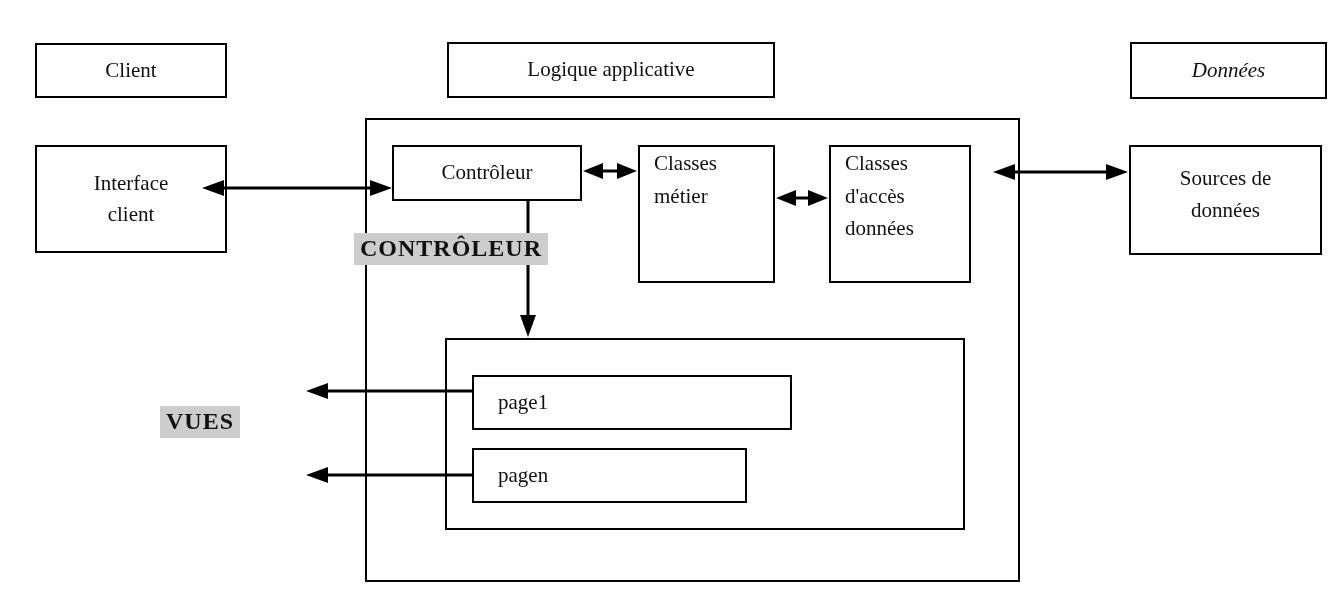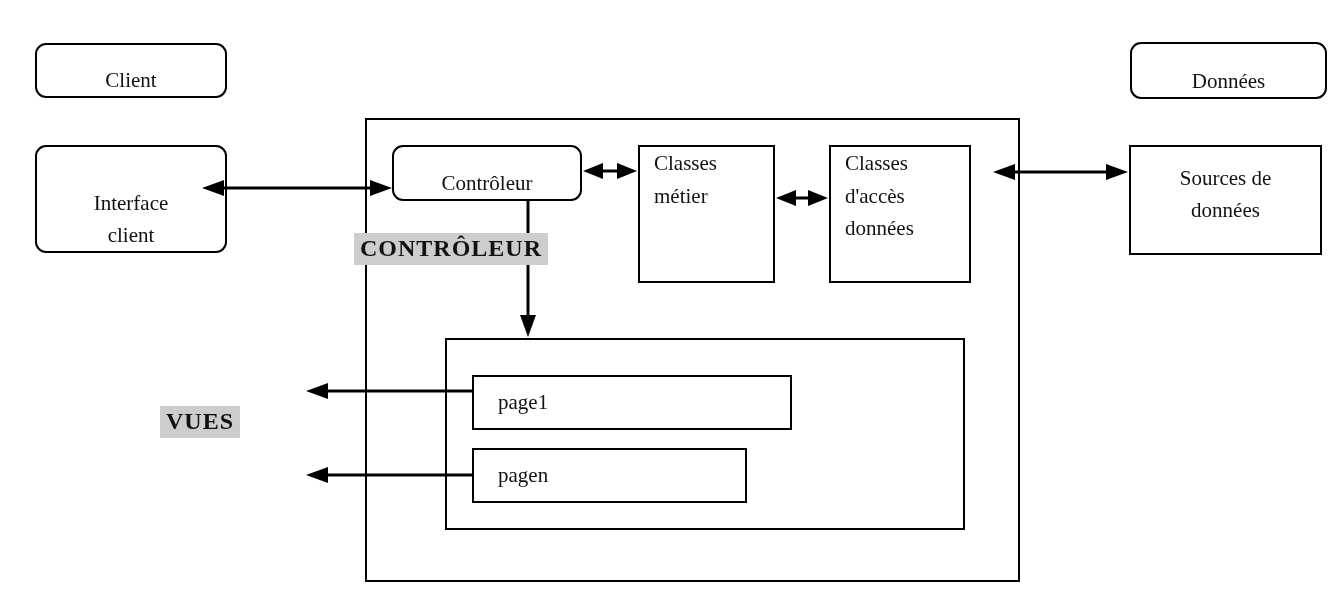--- a/index.html
+++ b/index.html
@@ -18,39 +18,39 @@
     overflow:hidden;
   }
   .box{
     position:absolute;
     border:2px solid var(--line);
     background:transparent;
     font-size:21px;
     line-height:1.5;
   }
   .box.center{
-    display:flex;align-items:flex-end;justify-content:center;text-align:center;border-radius:11px;
+    display:flex;align-items:center;justify-content:center;text-align:center;
   }
   .box.topleft{
     padding:0 14px;
     text-align:left;
     line-height:1.55;
   }
   .box.midleft{
     display:flex;align-items:center;
     padding-left:24px;
   }
   .box.topcenter{
     text-align:center;
     padding-top:16px;
   }
   
   #client-box   {left:35px;  top:43px;  width:192px; height:55px;}
   #logique-box  {left:447px; top:42px;  width:328px; height:56px;}
-  #donnees-box  {left:1130px;top:42px;  width:197px; height:57px;}
+  #donnees-box  {left:1130px;top:42px;  width:197px; height:57px;font-style:italic;}
   
   #interface-box{left:35px;  top:145px; width:192px; height:108px;}
   #sources-box  {left:1129px;top:145px; width:193px; height:110px;}
   
   #logic-container{left:365px;top:118px;width:655px;height:464px;}
   #controleur-box{left:392px;top:145px;width:190px;height:56px;}
   #metier-box   {left:638px; top:145px; width:137px; height:138px;}
   #acces-box    {left:829px; top:145px; width:142px; height:138px;}
   
   #vues-container{left:445px;top:338px;width:520px;height:192px;}
@@ -77,20 +77,23 @@
   #arrows line{stroke:var(--line);stroke-width:3;}
   #arrows polygon{fill:var(--line);}
 </style>
 </head>
 <body>
 
 <div class="stage">
 
   <div class="box center" id="client-box">
     <span>Client</span>
+  </div>
+  <div class="box center" id="logique-box">
+    <span>Logique applicative</span>
   </div>
   <div class="box center" id="donnees-box">
     <span>Données</span>
   </div>
 
   <div class="box center" id="interface-box">
     <span style="display:inline-block;width:120px;">Interface client</span>
   </div>
 
   <div class="box" id="logic-container"></div>

